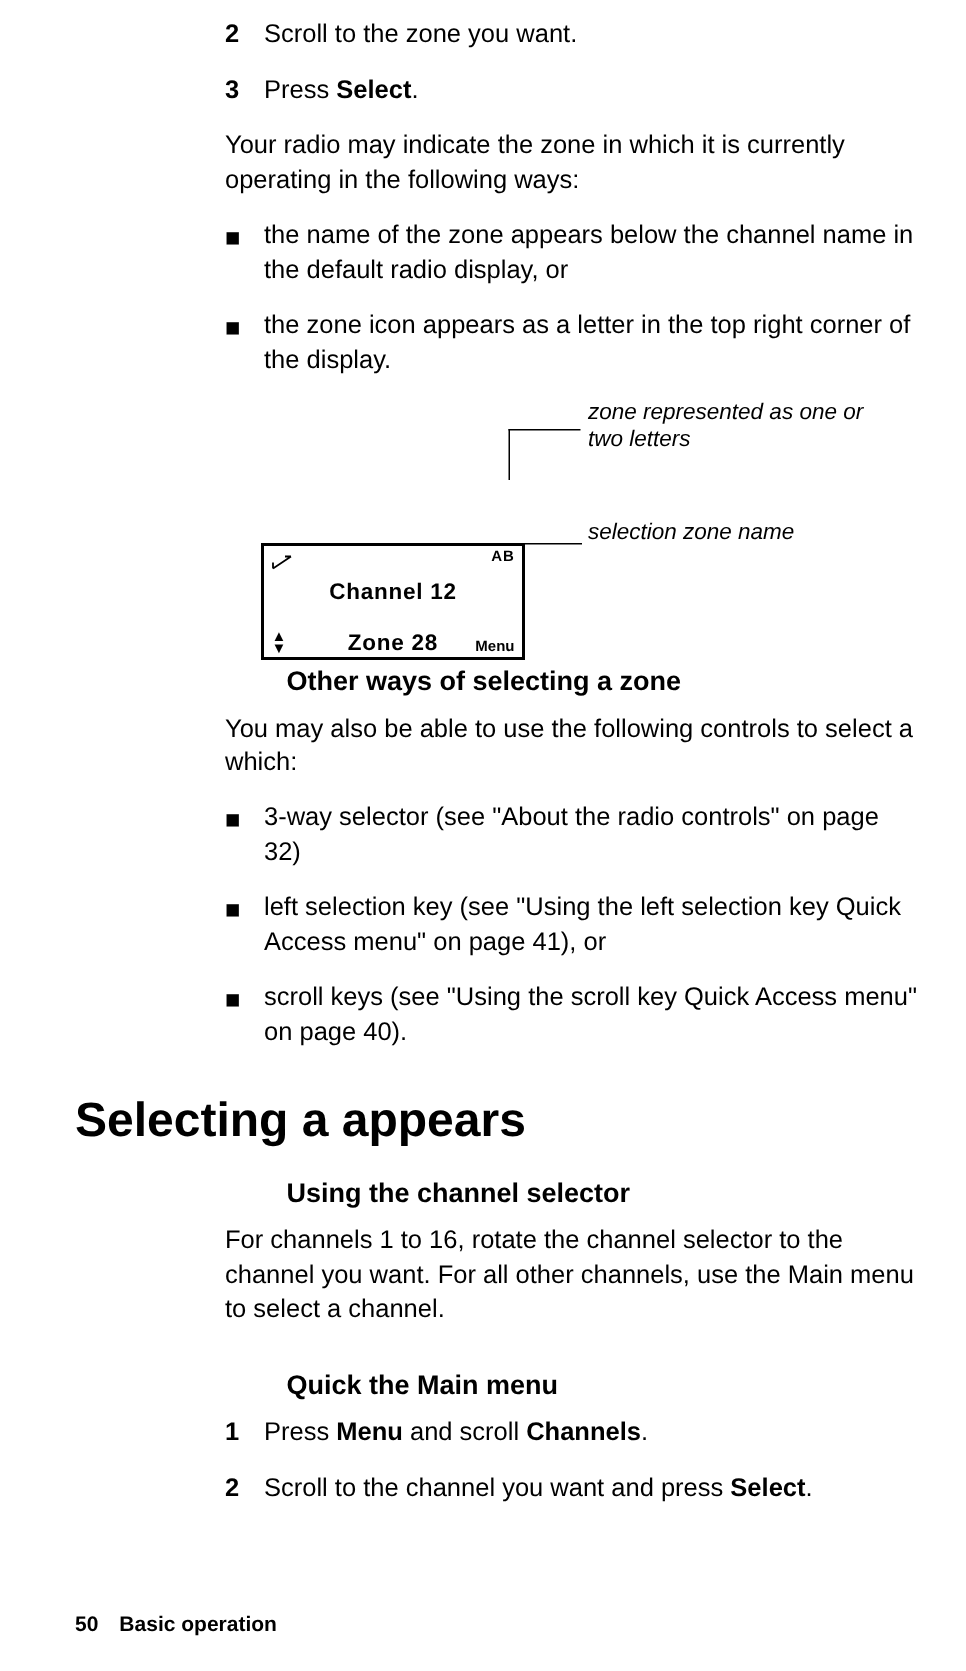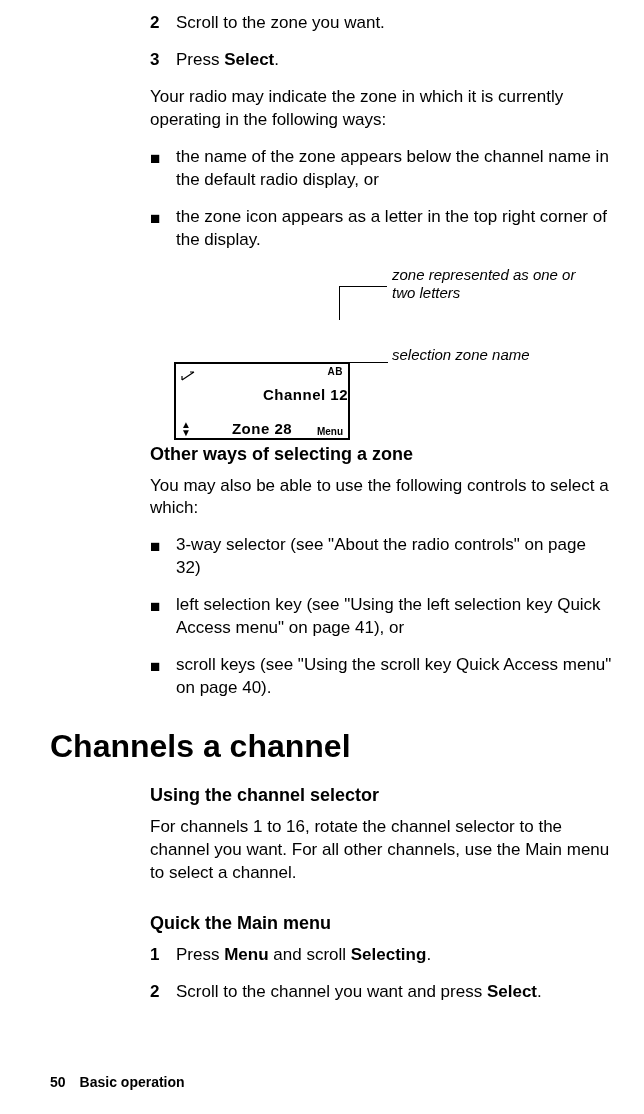--- a/index.html
+++ b/index.html
@@ -52,20 +52,21 @@
     padding-top: 2px;
   }
   .bullet .bt {
     flex: 1;
   }
   .subhead {
     font-weight: bold;
     font-size: 18px;
     margin-top: 28px;
     margin-bottom: 10px;
+    margin-left: 41px;
   }
   .h1 {
     font-weight: bold;
     font-size: 32px;
     margin: 28px 0 20px 0;
   }
   .footer {
     position: absolute;
     bottom: 24px;
     left: 50px;
@@ -96,21 +97,21 @@
     top: 2px;
     right: 5px;
     font-weight: bold;
     font-size: 10px;
     letter-spacing: 0.5px;
   }
   .lcd-line1 {
     position: absolute;
     top: 22px;
     left: 0; right: 0;
-    text-align: right;
+    text-align: center;
     font-weight: bold;
     font-size: 15px;
     font-family: Arial, sans-serif;
     letter-spacing: 0.5px;
   }
   .lcd-line2 {
     position: absolute;
     top: 56px;
     left: 0; right: 0;
     text-align: center;
@@ -214,33 +215,33 @@
       <div class="sq">■</div>
       <div class="bt">left selection key (see "Using the left selection key Quick Access menu" on page 41), or</div>
     </div>
     <div class="bullet">
       <div class="sq">■</div>
       <div class="bt">scroll keys (see "Using the scroll key Quick Access menu" on page 40).</div>
     </div>
 
   </div>
 
-  <div class="h1">Channels a channel</div>
+  <div class="h1">Selecting a appears</div>
 
   <div class="body-col">
 
     <div class="subhead" style="margin-top:0">Using the channel selector</div>
     <div class="para">For channels 1 to 16, rotate the channel selector to the channel you want. For all other channels, use the Main menu to select a channel.</div>
 
     <div class="subhead">Quick the Main menu</div>
 
     <div class="step">
       <div class="step-num">1</div>
       <div class="step-text">
-        <span>Press </span><b>Menu</b><span> and scroll </span><b>Selecting</b><span>.</span>
+        <span>Press </span><b>Menu</b><span> and scroll </span><b>Channels</b><span>.</span>
       </div>
     </div>
     <div class="step">
       <div class="step-num">2</div>
       <div class="step-text">
         <span>Scroll to the channel you want and press </span><b>Select</b><span>.</span>
       </div>
     </div>
 
   </div>

